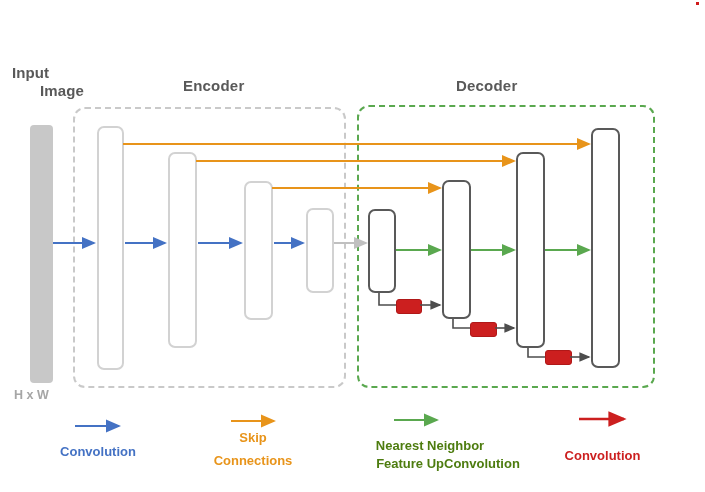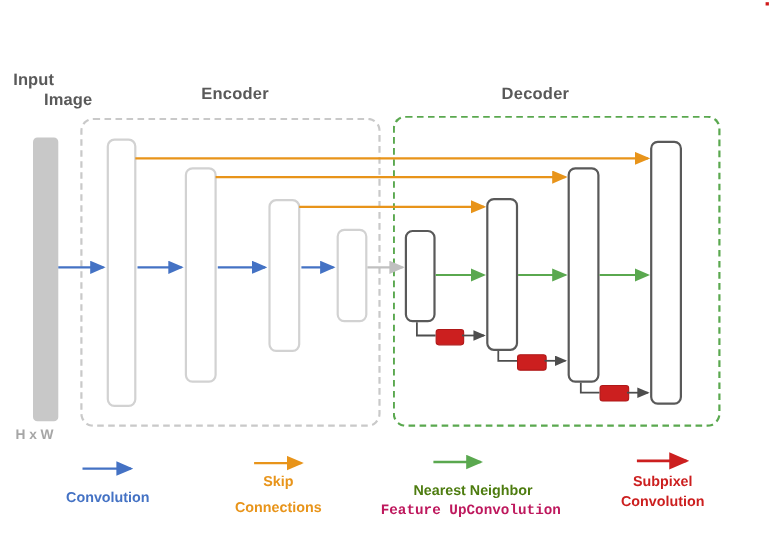--- a/index.html
+++ b/index.html
@@ -185,18 +185,17 @@
     <line x1="394" y1="420" x2="437" y2="420" stroke="#5aa84f" stroke-width="2.2" marker-end="url(#ah-green)"></line>
     <line x1="579" y1="419" x2="624" y2="419" stroke="#cc1f1f" stroke-width="2.6" marker-end="url(#ah-red)"></line>
   </svg>
 
   <div class="abs legend-label" style="left:28px; top:444px; width:140px; color:#4472c4;">Convolution</div>
 
   <div class="abs legend-label" style="left:198px; top:453px; width:110px; color:#e8941a;">Connections</div>
   <div class="abs legend-label" style="left:198px; top:430px; width:110px; color:#e8941a;">Skip</div>
 
   <div class="abs legend-label" style="left:330px; top:438px; width:200px; color:#4d7c0f;">Nearest Neighbor</div>
-  <div class="abs legend-label" style="left:328px; top:456px; width:200px; color:#be185d;font-family:Liberation Mono, monospace;">Feature UpConvolution</div>
-
-  <div class="abs legend-label" style="left:541px; top:430px; width:123px; color:#cc1f1f;">Subpixel</div>
+  <div class="abs legend-label" style="left:348px; top:456px; width:200px; color:#4d7c0f;">Feature UpConvolution</div>
+
   <div class="abs legend-label" style="left:541px; top:448px; width:123px; color:#cc1f1f;">Convolution</div>
 
 </div>
 
 </body></html>

